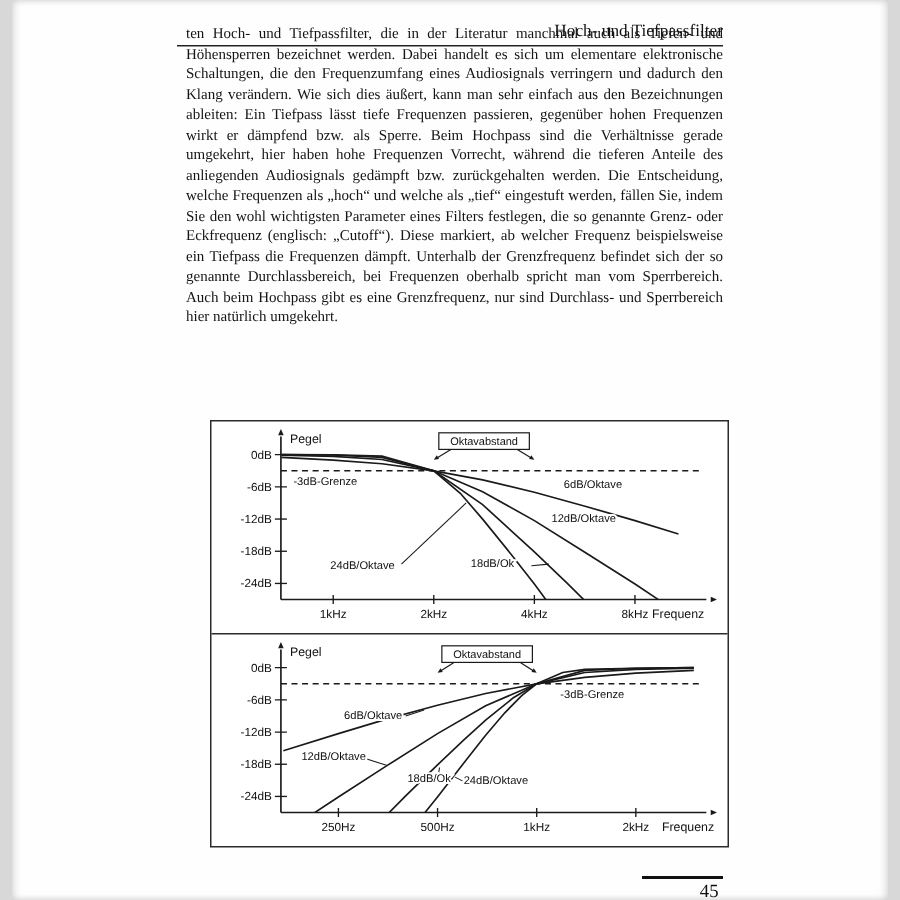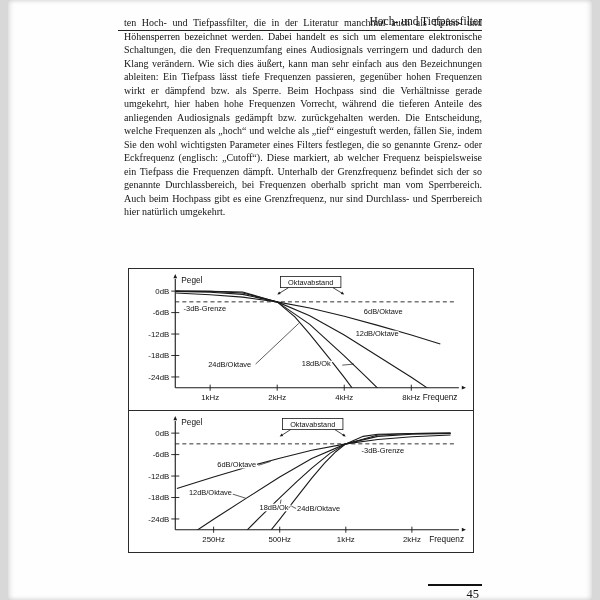--- a/index.html
+++ b/index.html
@@ -5,21 +5,21 @@
   html,body{margin:0;padding:0}
   body{width:600px;height:600px;background:#d8d8d8;overflow:hidden;position:relative;
        font-family:"Liberation Serif",serif}
   .paper{position:absolute;left:8px;right:8px;top:0;bottom:0;background:#fefefe;
          box-shadow:inset 2px 0 5px rgba(0,0,0,.12), inset -2px 0 5px rgba(0,0,0,.12)}
   .running-head{position:absolute;top:15px;left:110px;right:110px;
                 border-bottom:1px solid #222;padding-bottom:3px;text-align:right;
                 font-size:11.5px;color:#111}
   .body-text{position:absolute;top:16px;left:116px;width:358px;margin:0;
              font-size:10px;line-height:13.5px;text-align:justify;color:#141414}
-  .figure{position:absolute;top:268px;left:120px;width:344px;margin:0;
+  .figure{position:absolute;top:268px;left:120px;width:344px;margin:12px;
           border:1px solid #2b2b2b;background:#fff}
   .figure svg{display:block;width:100%;height:auto}
   .figure svg.second{border-top:1px solid #2b2b2b}
   .caption{position:absolute;top:556px;left:120px;width:344px;text-align:center;
            font-style:italic;font-size:10.5px;color:#111}
   .page-rule{position:absolute;top:584px;right:110px;width:54px;border-top:2px solid #111}
   .page-number{position:absolute;top:587px;right:113px;font-size:12.5px;color:#111}
 </style>
 </head>
 <body>

